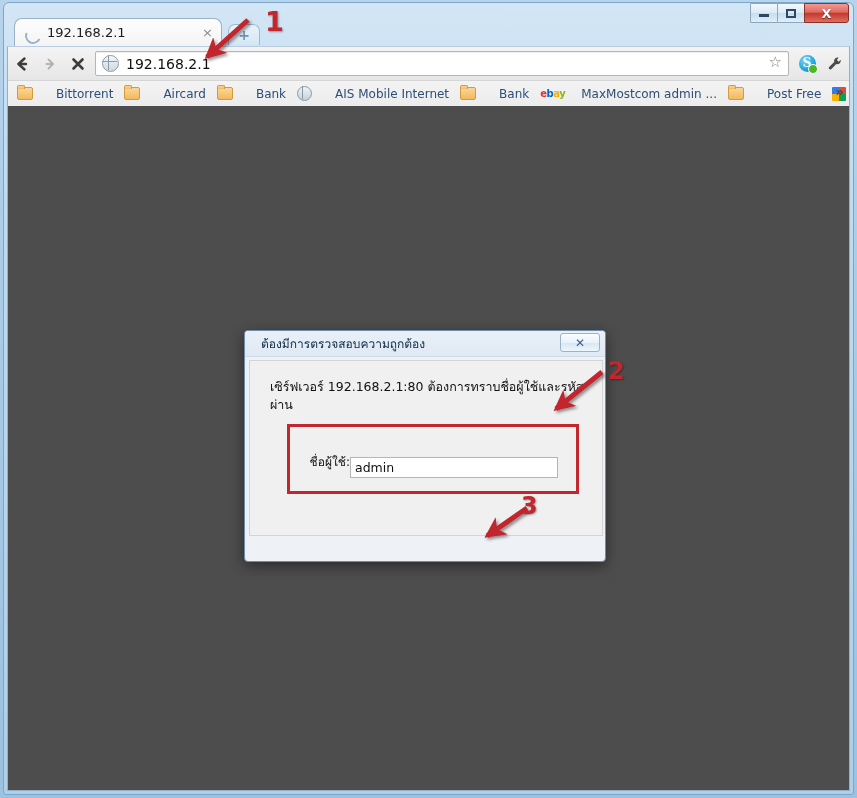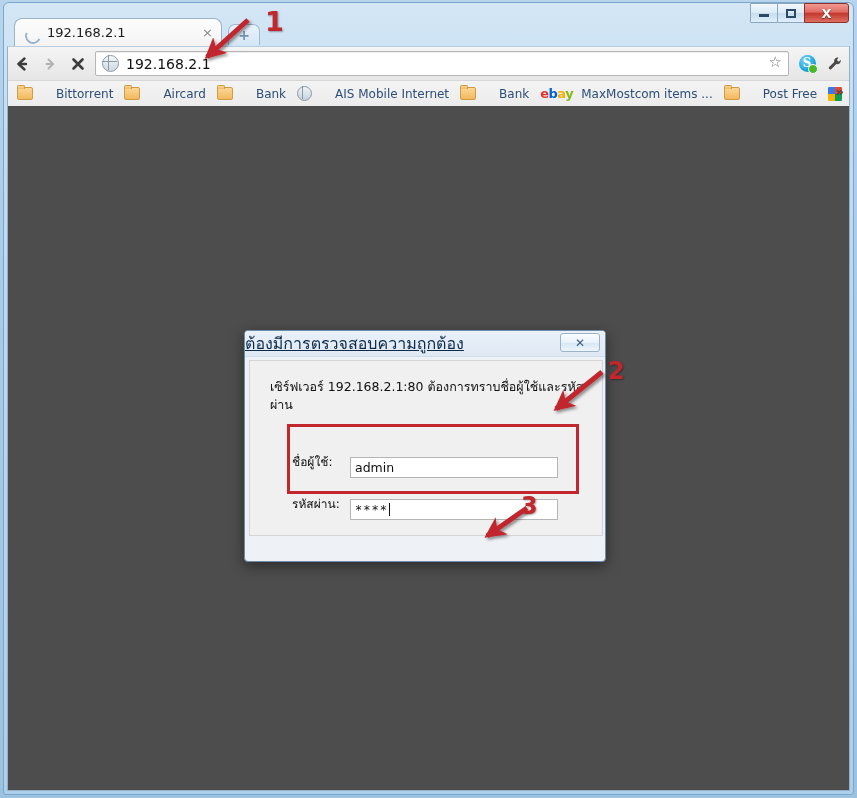--- a/index.html
+++ b/index.html
@@ -268,21 +268,21 @@
     background: linear-gradient(to bottom, #eef4f8, #c4d2dc);
     flex: 0 0 auto;
     position: relative;
   }
   .ic-globe-sm:before {
     content:""; position:absolute; left:4.3px; top:-1.4px;
     height:13px; border-left:1.2px solid #8b99a3;
   }
   .ic-ebay {
     width: 18px; height: 12px;
-    font-size: 13px; font-weight: bold;
+    font-size: 10px; font-weight: bold;
     font-family:"DejaVu Sans", sans-serif;
     line-height: 12px;
     flex: 0 0 auto;
     letter-spacing: -0.5px;
   }
   .ic-ebay i { font-style: normal; }
   .eb-e { color:#e63229; } .eb-b { color:#0064d2; }
   .eb-a { color:#f5af02; } .eb-y { color:#86b817; }
   .ic-google {
     width: 14px; height: 14px;
@@ -337,25 +337,24 @@
     overflow: hidden;
   }
   .dlg-titlebar {
     position: relative;
     height: 25px;
     background: linear-gradient(to bottom, #e9f0f8 0%, #dfe9f4 100%);
     border-bottom: 1px solid #cfdbe8;
     display: flex; align-items: center;
   }
   .dlg-title {
-    margin-left: 0;
-    font-size: 16px;
+    margin-left: 16px;
+    font-size: 12px;
     color: #0c2a47;
     font-family: "DejaVu Sans", "Liberation Sans", sans-serif;
-    text-decoration: underline;
   }
   .dlg-close {
     position: absolute; right: 5px; top: 2px;
     width: 40px; height: 19px;
     border: 1px solid #9cb2c6;
     border-radius: 3px;
     background: linear-gradient(to bottom, #fbfdfe 0%, #e9f2fa 50%, #d6e6f4 52%, #eef6fc 100%);
     display: flex; align-items: center; justify-content: center;
     box-sizing: border-box;
   }
@@ -382,21 +381,21 @@
     width: 274px; height: 73px;
   }
   .field-row {
     display: flex; align-items: center;
     margin-bottom: 9px;
   }
   .field-label {
     width: 58px;
     font-size: 12px;
     color: #101010;
-    text-align: left;
+    text-align: right;
     flex: 0 0 auto;
   }
   .field-input {
     width: 208px; height: 21px;
     background: #fff;
     border: 1px solid #b5b5b5;
     box-sizing: border-box;
     font-size: 12.5px;
     color: #101010;
     padding: 0 4px;
@@ -550,21 +549,21 @@
       <div class="bm">
         <span class="ic-globe-sm"></span>
         <span class="bm-label">AIS Mobile Internet</span>
       </div>
       <div class="bm">
         <span class="ic-folder"></span>
         <span class="bm-label">Bank</span>
       </div>
       <div class="bm">
         <span class="ic-ebay"><i class="eb-e">e</i><i class="eb-b">b</i><i class="eb-a">a</i><i class="eb-y">y</i></span>
-        <span class="bm-label">MaxMostcom items ...</span>
+        <span class="bm-label">MaxMostcom admin ...</span>
       </div>
       <div class="bm">
         <span class="ic-folder"></span>
         <span class="bm-label">Post Free</span>
       </div>
       <div class="bm">
         <span class="ic-google">
           <span class="gq gq1"></span>
             <span class="gq gq2"></span>
             <span class="gq gq3"></span>
@@ -593,27 +592,20 @@
     <div class="dlg-body">
       <div class="dlg-msg">
         <div>เซิร์ฟเวอร์ 192.168.2.1:80 ต้องการทราบชื่อผู้ใช้และรหัสผ่าน</div>
       </div>
 
       <div class="fieldbox">
         <div class="field-row">
           <span class="field-label">ชื่อผู้ใช้:</span>
           <div class="field-input">
             <span>admin</span>
-          </div>
-        </div>
-        <div class="field-row">
-          <span class="field-label">รหัสผ่าน:</span>
-          <div class="field-input">
-            <span class="pw-dots">****</span>
-            <span class="caret"></span>
           </div>
         </div>
       </div>
 
     </div>
   </div>
 
   <div class="anno-rect" style="left:287px; top:424px; width:292px; height:70px;"></div>
 
   <svg class="anno-svg">

